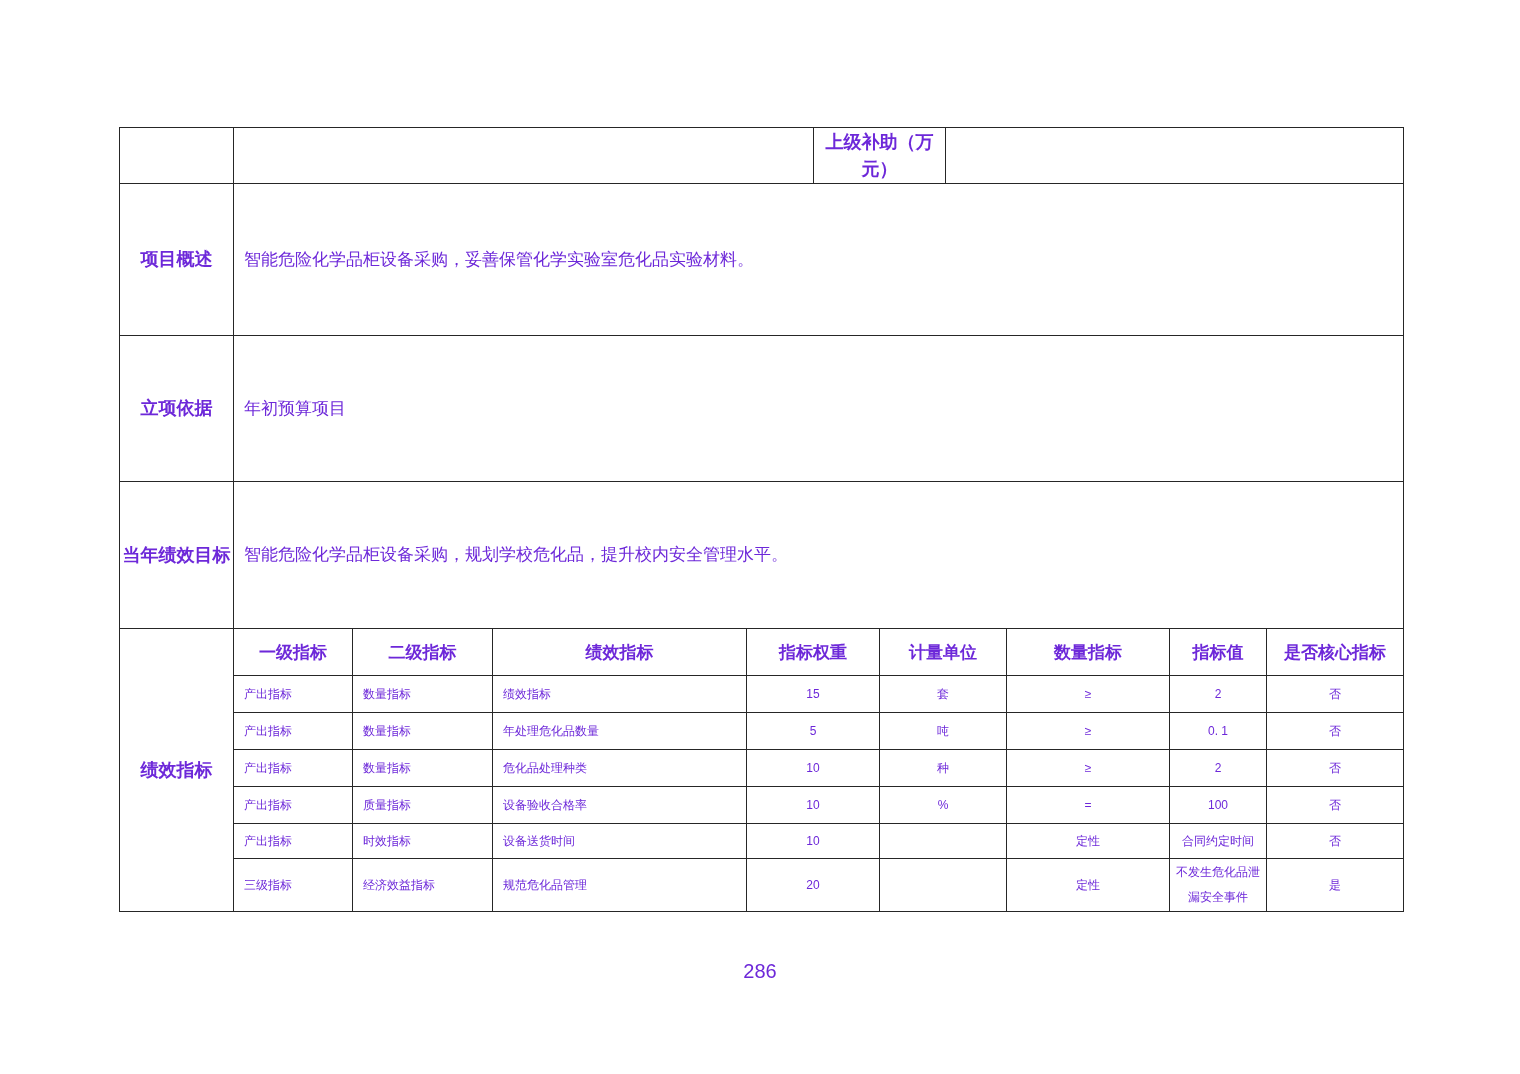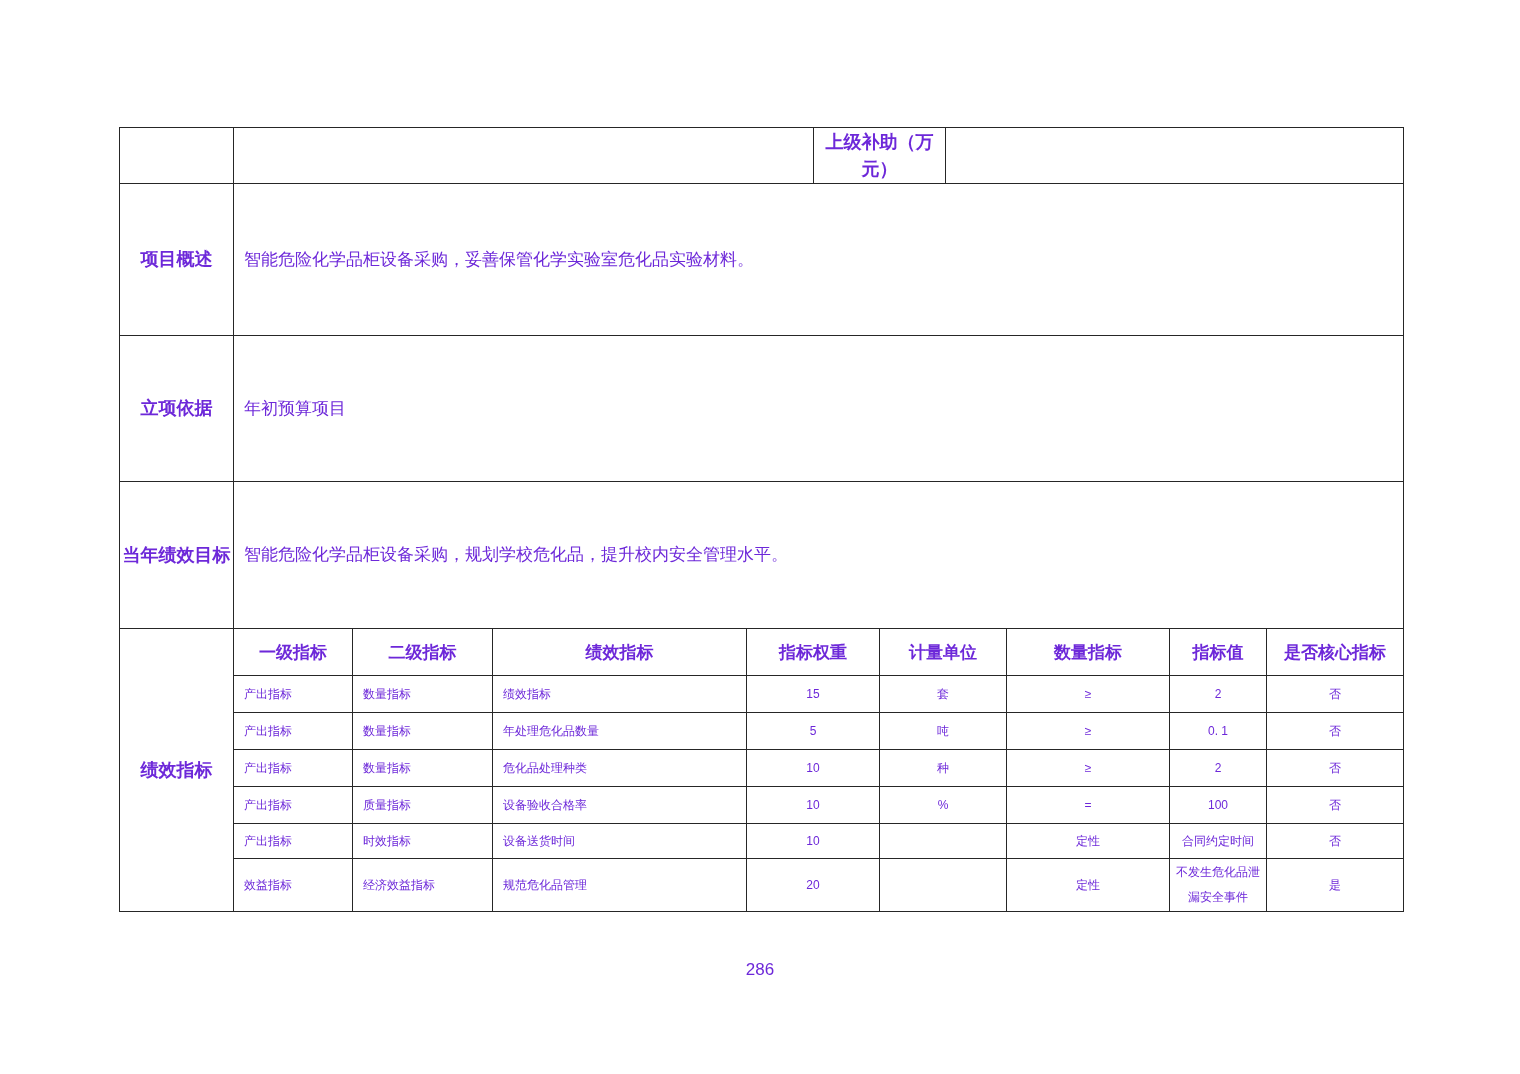--- a/index.html
+++ b/index.html
@@ -77,21 +77,21 @@
   .c6 { width:97px;  flex:none; }
   .c7 { flex:1; }
   .nbody .c0, .nbody .c1, .nbody .c2 {
     justify-content:flex-start; text-align:left; padding-left:10px;
   }
 
   .page-number {
     position:absolute;
     left:0; right:0; top:960px;
     text-align:center;
-    font-size:17px;
+    font-size:20px;
   }
 </style>
 </head>
 <body>
 
 <div class="page">
   <div class="doc-table">
 
     <div class="row row-a">
       <div class="cell label-col"></div>
@@ -179,21 +179,21 @@
           <div class="ncell c1">时效指标</div>
           <div class="ncell c2">设备送货时间</div>
           <div class="ncell c3">10</div>
           <div class="ncell c4"></div>
           <div class="ncell c5">定性</div>
           <div class="ncell c6">合同约定时间</div>
           <div class="ncell c7">否</div>
         </div>
 
         <div class="nrow nbody nrow-6">
-          <div class="ncell c0">效益指标</div>
+          <div class="ncell c0">三级指标</div>
           <div class="ncell c1">经济效益指标</div>
           <div class="ncell c2">规范危化品管理</div>
           <div class="ncell c3">20</div>
           <div class="ncell c4"></div>
           <div class="ncell c5">定性</div>
           <div class="ncell c6">不发生危化品泄漏安全事件</div>
           <div class="ncell c7">是</div>
         </div>
 
       </div>

